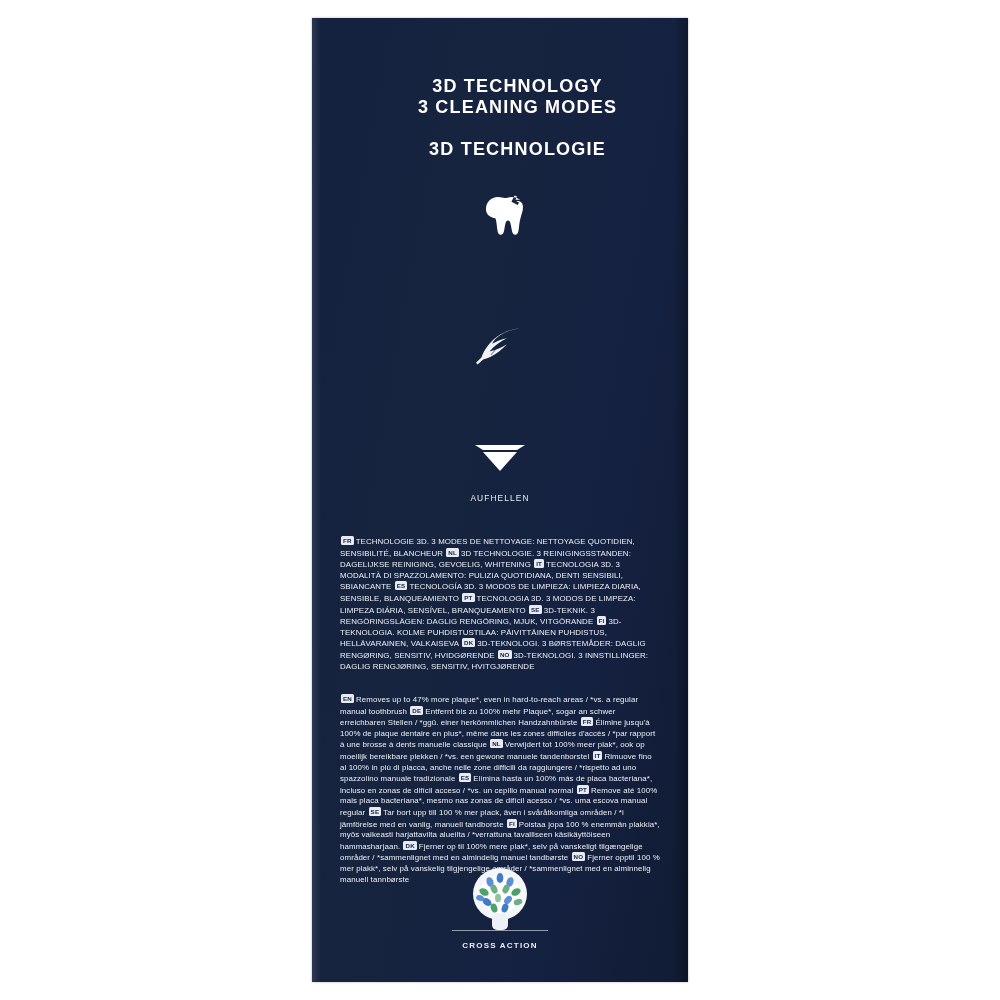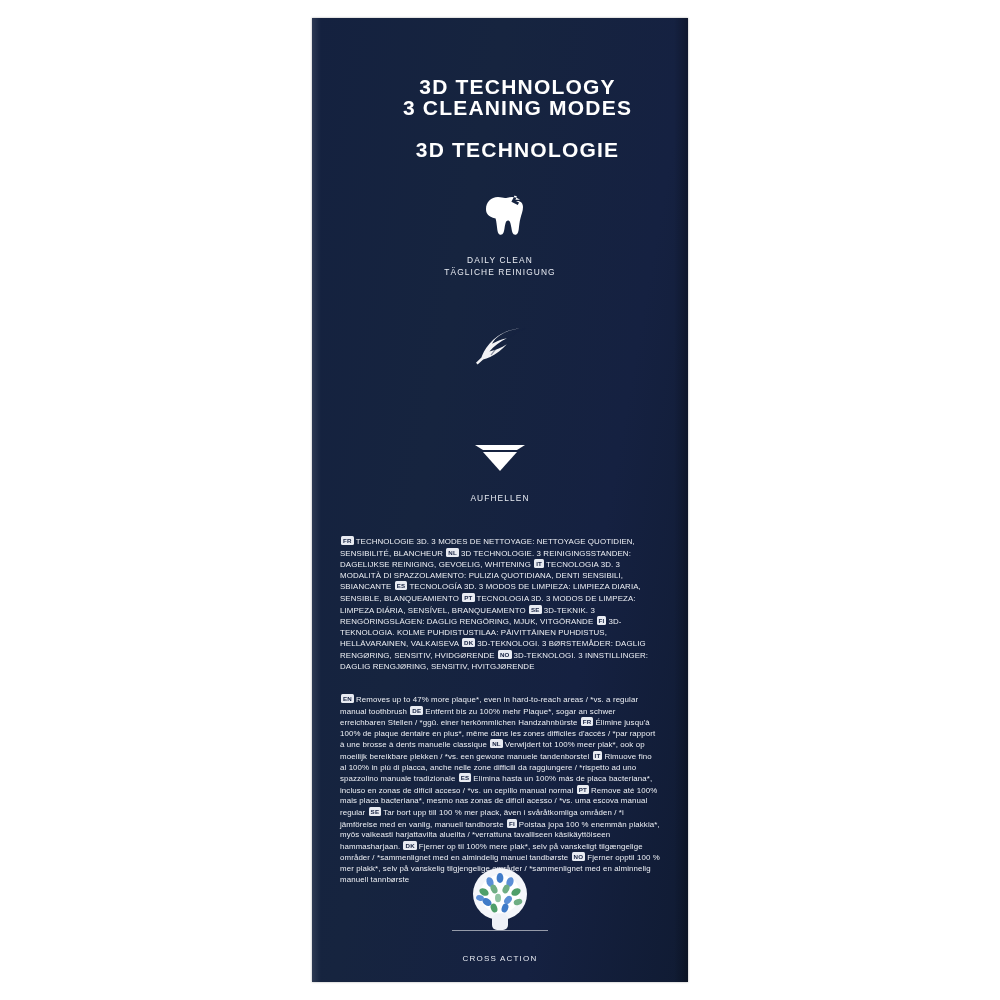--- a/index.html
+++ b/index.html
@@ -50,21 +50,21 @@
   }
 
   .headline {
     position: absolute;
     left: 0;
     width: 100%;
     text-align: center;
     letter-spacing: 1.2px;
   }
   .headline .line {
-    font-size: 21px;
+    font-size: 18px;
     font-weight: bold;
     line-height: 21px;
     color: #ffffff;
     padding-left: 35px;
   }
   #headline-en { top: 58px; }
   #headline-de { top: 121px; }
 
   
   .mode {
@@ -121,24 +121,25 @@
 
   
   #brushhead {
     position: absolute;
     left: 0;
     top: 846px;
     width: 100%;
     text-align: center;
   }
   #brushhead .caption {
-    margin-top: 20px;
+    margin-top: 7px;
     font-size: 8px;
     letter-spacing: 1.2px;
     color: #e9ecf3;
+    font-weight: bold;
   }
   #brush-divider {
     position: absolute;
     left: 140px;
     top: 912px;
     width: 96px;
     height: 1px;
     background: rgba(255,255,255,0.55);
   }
 </style>
@@ -156,24 +157,20 @@
 
     <div class="headline" id="headline-de">
       <div class="line">3D TECHNOLOGIE</div>
     </div>
 
     <div class="mode" id="mode-daily">
       <div class="icon">
         <svg width="56" height="52" viewBox="0 0 56 52" aria-hidden="true">
           <path d="M14 18c0-7 5-12 12-12 3 0 5 1 7 1s4-1 7-1c3.2 0 6 1 8 3-1.6-0.4-3-0.5-4.6-0.2l1.6-3.2-2.4-1.2-3.2 6.4 6.4 3.2 1.2-2.4-3-1.5c1.4-0.2 2.6-0.1 3.8 0.3 2 0.9 3.2 2.8 3.2 5.6 0 4.2-1.6 7.6-2.6 11.4-0.9 3.4-1.2 7-1.6 10.4-0.4 3.4-1.2 6-3.6 6-2.6 0-3.2-3.2-3.8-7-0.6-3.8-1.2-7.4-3.4-7.4s-2.8 3.6-3.4 7.4c-0.6 3.8-1.2 7-3.8 7-2.4 0-3.2-2.6-3.6-6-0.4-3.4-0.7-7-1.6-10.4C15.6 25.6 14 22.2 14 18z" fill="#ffffff"></path>
         </svg>
-      </div>
-      <div class="labels">
-        <div>DAILY CLEAN</div>
-        <div>TÄGLICHE REINIGUNG</div>
       </div>
     </div>
 
     <div class="mode" id="mode-sensitive">
       <div class="icon">
         <svg width="62" height="46" viewBox="0 0 62 46" aria-hidden="true">
           <path d="M56 4c-9 0-19 2.5-27 8C22.5 16.5 18 22 15 27.5c-1.2 2.2-2 4.2-2.6 6L7 38.8l1.6 1.8 5.6-5.2c2-0.4 4.4-1.2 7-2.4 6-2.8 12-7.6 16.6-12.8-5.4 3.4-11.6 6-17.4 7.2 4.6-5.4 11-10.2 17.8-13.2-5 0.8-10.4 2.8-15.2 5.6C28.4 9.8 42 4.6 56 4z" fill="#ffffff" opacity="0.95"></path>
           <path d="M56 4C44 9 31 19 22 31" stroke="#152141" stroke-width="1.2" fill="none" opacity="0.5"></path>
         </svg>
       </div>

